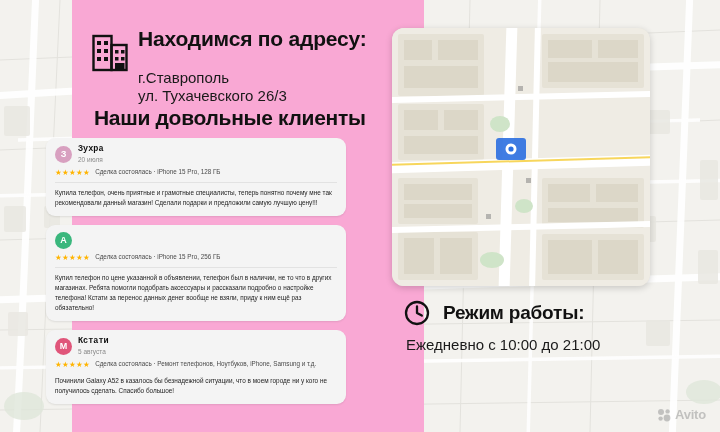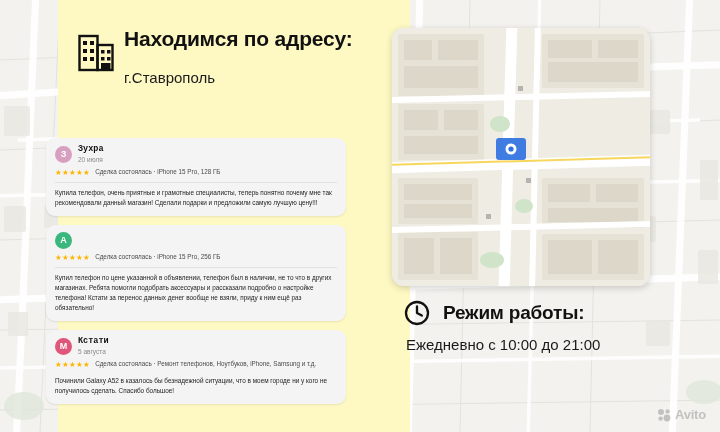--- a/index.html
+++ b/index.html
@@ -25,25 +25,25 @@
   }
   .bg-map svg {
     position: absolute;
     inset: 0;
     width: 720px;
     height: 432px;
   }
   
   .panel {
     position: absolute;
-    left: 58px;
+    left: 72px;
     top: 0;
     width: 352px;
     height: 432px;
-    background: #fef9c3;
+    background: #f9a8d4;
   }
   .addr-row {
     position: absolute;
     left: 20px;
     top: 28px;
     width: 320px;
     display: flex;
     align-items: flex-start;
   }
   .bld-icon {
@@ -289,23 +289,25 @@
         <rect x="12" y="27" width="4" height="4" fill="#111"></rect>
         <rect x="23" y="20" width="3.5" height="3.5" fill="#111"></rect>
         <rect x="29" y="20" width="3.5" height="3.5" fill="#111"></rect>
         <rect x="23" y="27" width="3.5" height="3.5" fill="#111"></rect>
         <rect x="29" y="27" width="3.5" height="3.5" fill="#111"></rect>
         <rect x="23" y="33" width="9.5" height="7" fill="#111"></rect>
       </svg>
       <div class="addr-text">
         <div class="addr-title">Находимся по адресу:</div>
         <div class="addr-city">г.Ставрополь</div>
+        <div class="addr-street">ул. Тухачевского 26/3</div>
       </div>
     </div>
 
+    <div class="clients-title">Наши довольные клиенты</div>
 
   </div>
 
   <div class="reviews">
 
     <div class="review">
       <div class="rev-head">
         <div class="avatar" style="background:#d8a0c0">З</div>
         <div class="rev-id">
           <div class="rev-name">Зухра</div>

